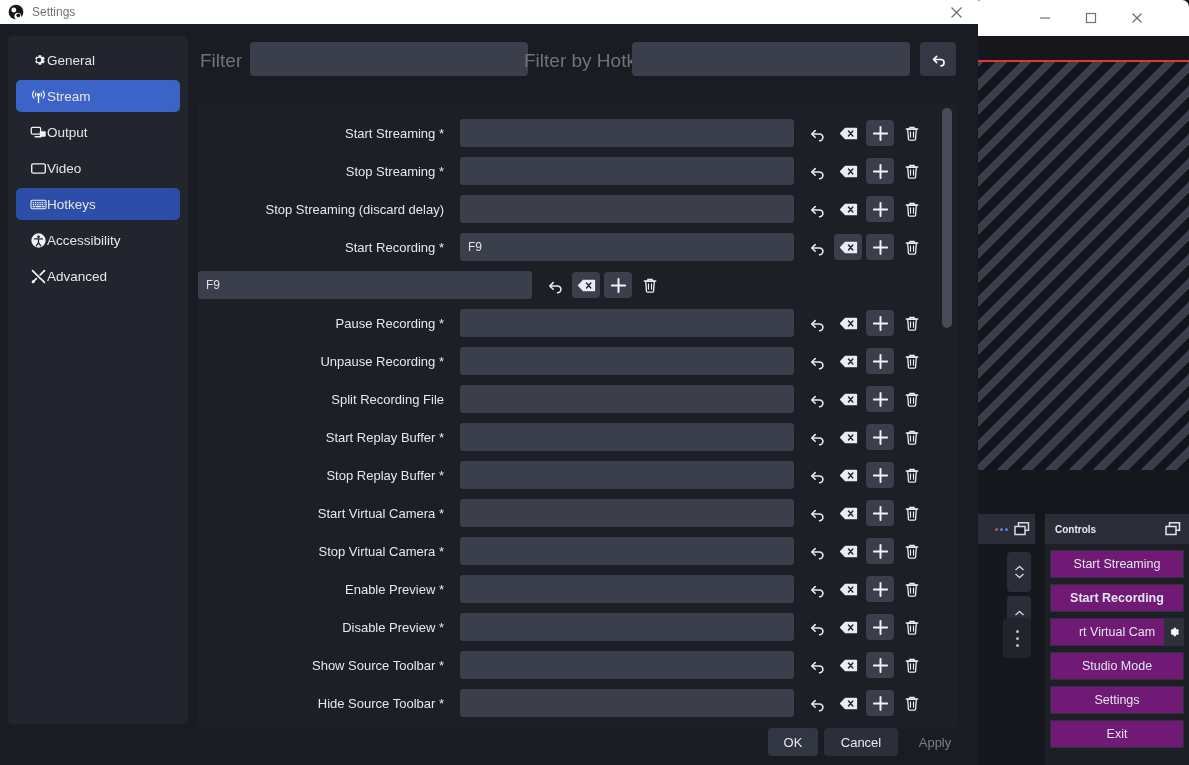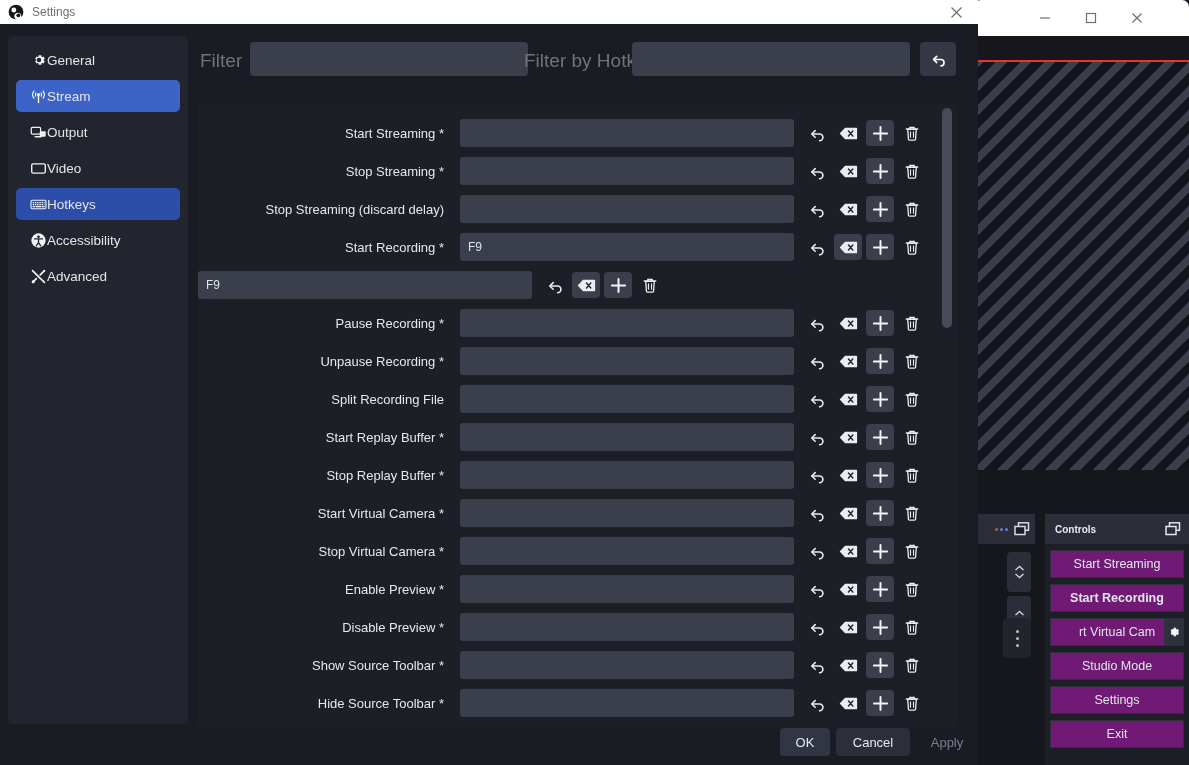--- a/index.html
+++ b/index.html
@@ -200,21 +200,21 @@
     background: #474b59; border-radius: 5px;
   }
 
   
   .dlg-footer {
     position: absolute; left: 0; top: 680px; width: 978px; height: 61px;
   }
   .fbtn {
     position: absolute; top: 24px; height: 28px; border-radius: 4px;
     display: flex; align-items: center; justify-content: center;
-    font-size: 13px; color: #e6e9f0; margin-left: 12px;
+    font-size: 13px; color: #e6e9f0;
   }
   .fbtn.ok { left: 768px; width: 50px; background: #323642; }
   .fbtn.cancel { left: 824px; width: 74px; background: #2c2f3a; }
   .fbtn.apply { left: 904px; width: 62px; background: transparent; color: #797e8b; }
 </style>
 </head>
 <body>
 
 <div class="root">
 

